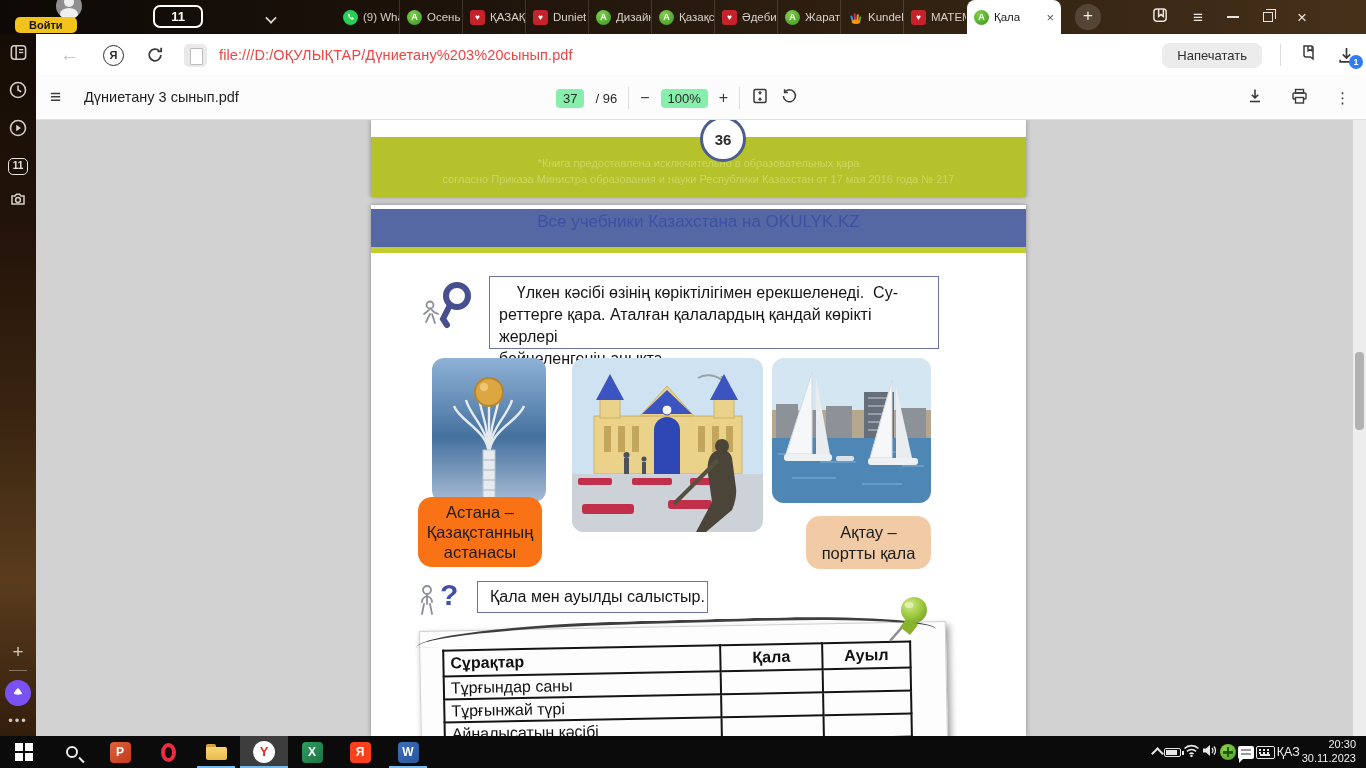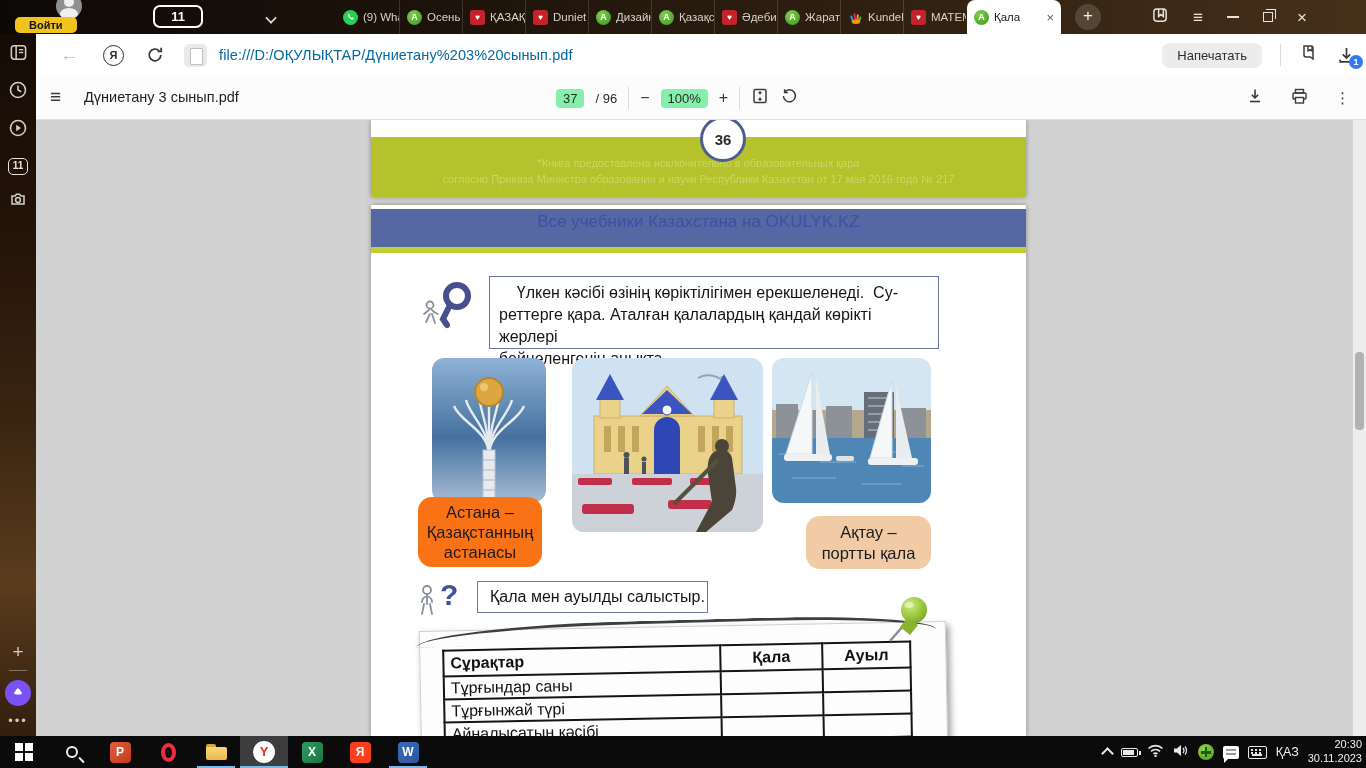--- a/index.html
+++ b/index.html
@@ -43,21 +43,21 @@
   .close-btn{color:#e8e3dc;font-size:17px;line-height:1}
 
   
   .urlrow{position:absolute;left:36px;top:34px;width:1330px;height:42px;background:#fff;display:flex;align-items:center}
   .back-arrow{color:#bdbdbd;font-size:19px;margin-left:24px}
   .ya-btn{width:21px;height:21px;border:1.7px solid #2c2c2c;border-radius:50%;color:#2c2c2c;font-size:11px;font-weight:bold;
     display:flex;align-items:center;justify-content:center;margin-left:24px}
   .reload{margin-left:22px;display:flex}
   .docchip{width:23px;height:23px;background:#e9e9e9;border-radius:5px;margin-left:20px;position:relative}
   .docchip::before{content:'';position:absolute;left:6px;top:4px;width:11px;height:15px;background:#fff;border:1px solid #bdbdbd;border-radius:1px}
-  .urltext{margin-left:12px;font-size:14.5px;color:#0369a1;letter-spacing:.1px}
+  .urltext{margin-left:12px;font-size:14.5px;color:#ef4444;letter-spacing:.1px}
   .url-right{position:absolute;right:10px;top:0;height:42px;display:flex;align-items:center;gap:18px}
   .print-pill{background:#ececec;border-radius:8px;padding:5px 15px;font-size:13px;color:#2e2e2e}
   .vdiv{width:1px;height:22px;background:#dcdcdc}
   .dl-wrap{position:relative;display:flex}
   .dl-badge{position:absolute;right:-7px;bottom:-4px;width:14px;height:14px;border-radius:50%;background:#2f7cf6;color:#fff;
     font-size:9px;font-weight:bold;text-align:center;line-height:14px}
 
   
   .pdfbar{position:absolute;left:36px;top:76px;width:1330px;height:44px;background:#fcfcfc;border-bottom:1px solid #e2e2e2;
     box-shadow:0 1px 3px rgba(0,0,0,.10)}
@@ -132,21 +132,21 @@
   .yapp{background:#fc3f1d;font-size:12px}
   .opera-o{width:15px;height:19px;border:4.5px solid #ee2b3f;border-radius:50%}
   .folder{position:relative;width:21px;height:16px}
   .folder::before{content:'';position:absolute;left:0;top:0;width:10px;height:5px;background:#d9a33c;border-radius:2px 2px 0 0}
   .folder::after{content:'';position:absolute;left:0;top:3px;width:21px;height:13px;background:linear-gradient(180deg,#f8d775,#e9b94e);border-radius:2px}
   .ybr{width:22px;height:22px;border-radius:50%;background:#fff;color:#e52e20;font-weight:bold;font-size:13px;text-align:center;line-height:22px}
   .winlogo{display:grid;grid-template-columns:8px 8px;grid-template-rows:8px 8px;gap:1.5px}
   .winlogo span{background:#fff}
   .tsearch{width:12px;height:12px;border:2px solid #eee;border-radius:50%;position:relative}
   .tsearch::after{content:'';position:absolute;left:10px;top:11px;width:7px;height:2px;background:#eee;transform:rotate(45deg)}
-  .tray{margin-left:auto;display:flex;align-items:center;gap:9px;padding-right:4px}
+  .tray{margin-left:auto;display:flex;align-items:center;gap:2px;padding-right:10px}
   .tray-chev{width:9px;height:9px;border-left:2px solid #e8e8e8;border-top:2px solid #e8e8e8;transform:rotate(45deg);margin-top:3px}
   .batt{width:17px;height:9px;border:1.3px solid #e8e8e8;border-radius:2px;position:relative}
   .batt::before{content:'';position:absolute;right:-4px;top:2px;width:2px;height:4px;background:#e8e8e8}
   .batt::after{content:'';position:absolute;left:1px;top:1px;width:11px;height:5px;background:#e8e8e8}
   .greenav{width:16px;height:16px;border-radius:50%;background:radial-gradient(circle at 35% 30%,#8fd24a,#4a9a22);position:relative}
   .greenav::before{content:'';position:absolute;left:7px;top:3px;width:2.5px;height:10px;background:#1f5c10}
   .greenav::after{content:'';position:absolute;left:3px;top:7px;width:10px;height:2.5px;background:#1f5c10}
   .notif{width:16px;height:13px;background:#fff;border-radius:2px;position:relative}
   .notif::before{content:'';position:absolute;left:3px;top:3px;width:10px;height:2px;background:#9a9a9a;box-shadow:0 4px 0 #9a9a9a}
   .notif::after{content:'';position:absolute;left:1px;bottom:-4px;border:4px solid transparent;border-top-color:#fff;border-left-color:#fff;width:0;height:0}

